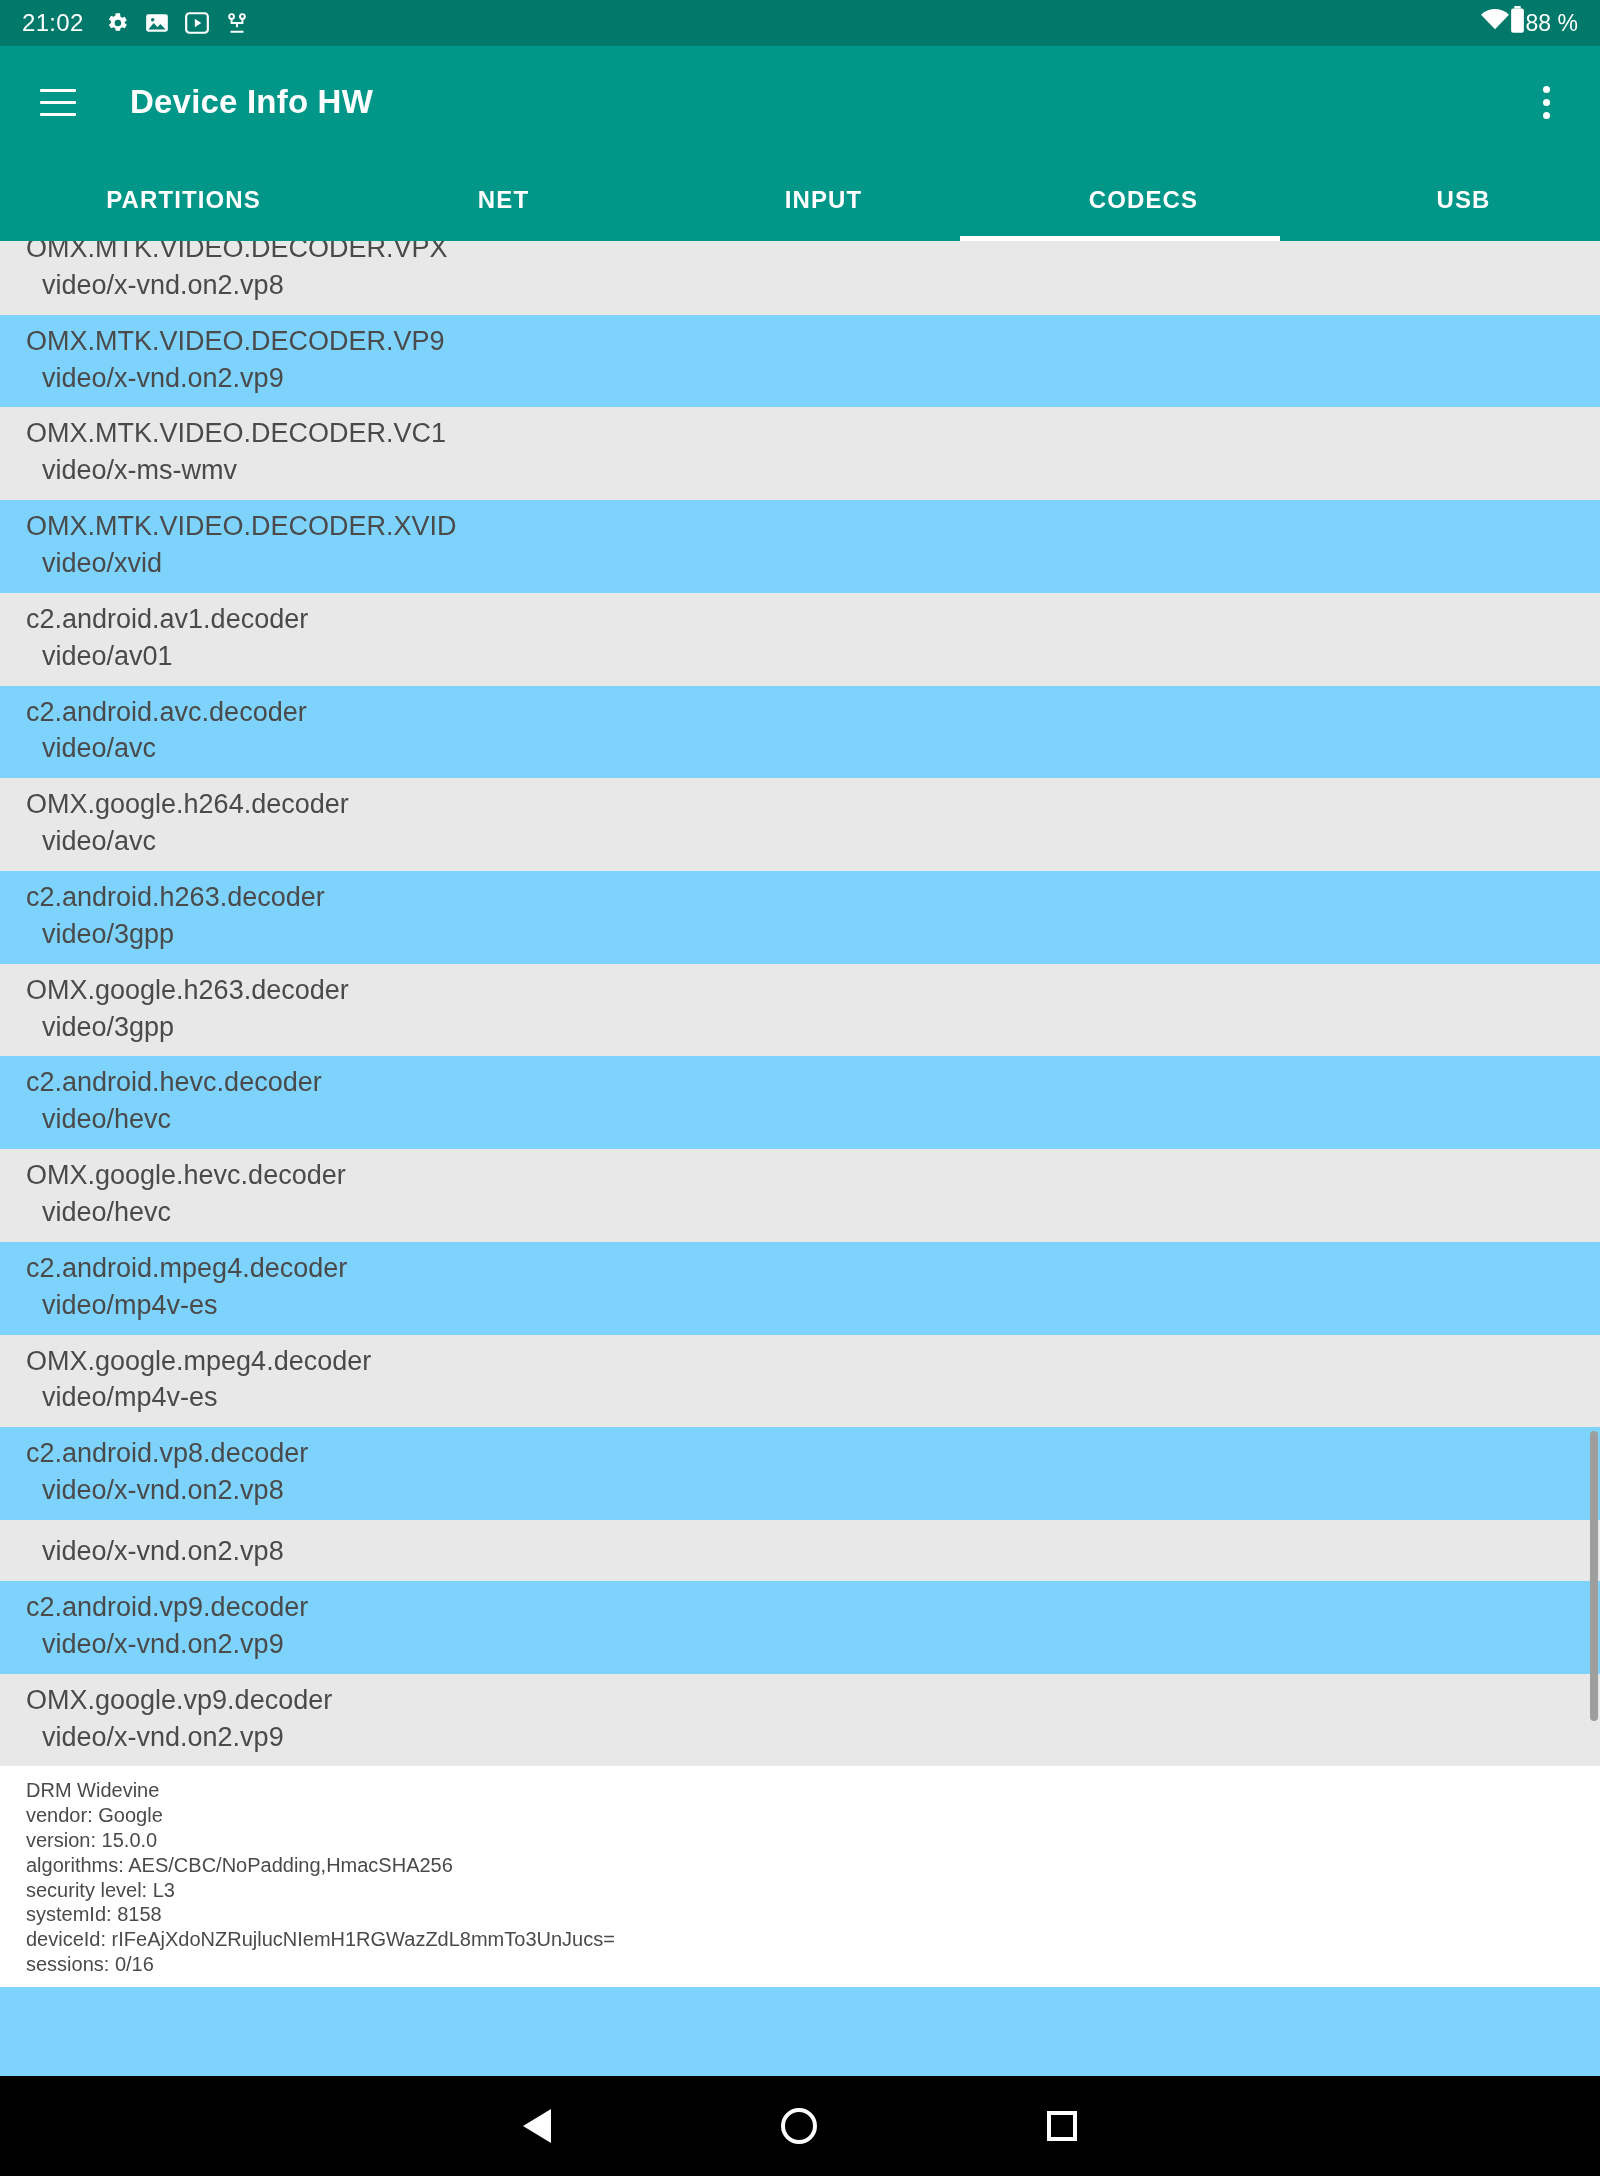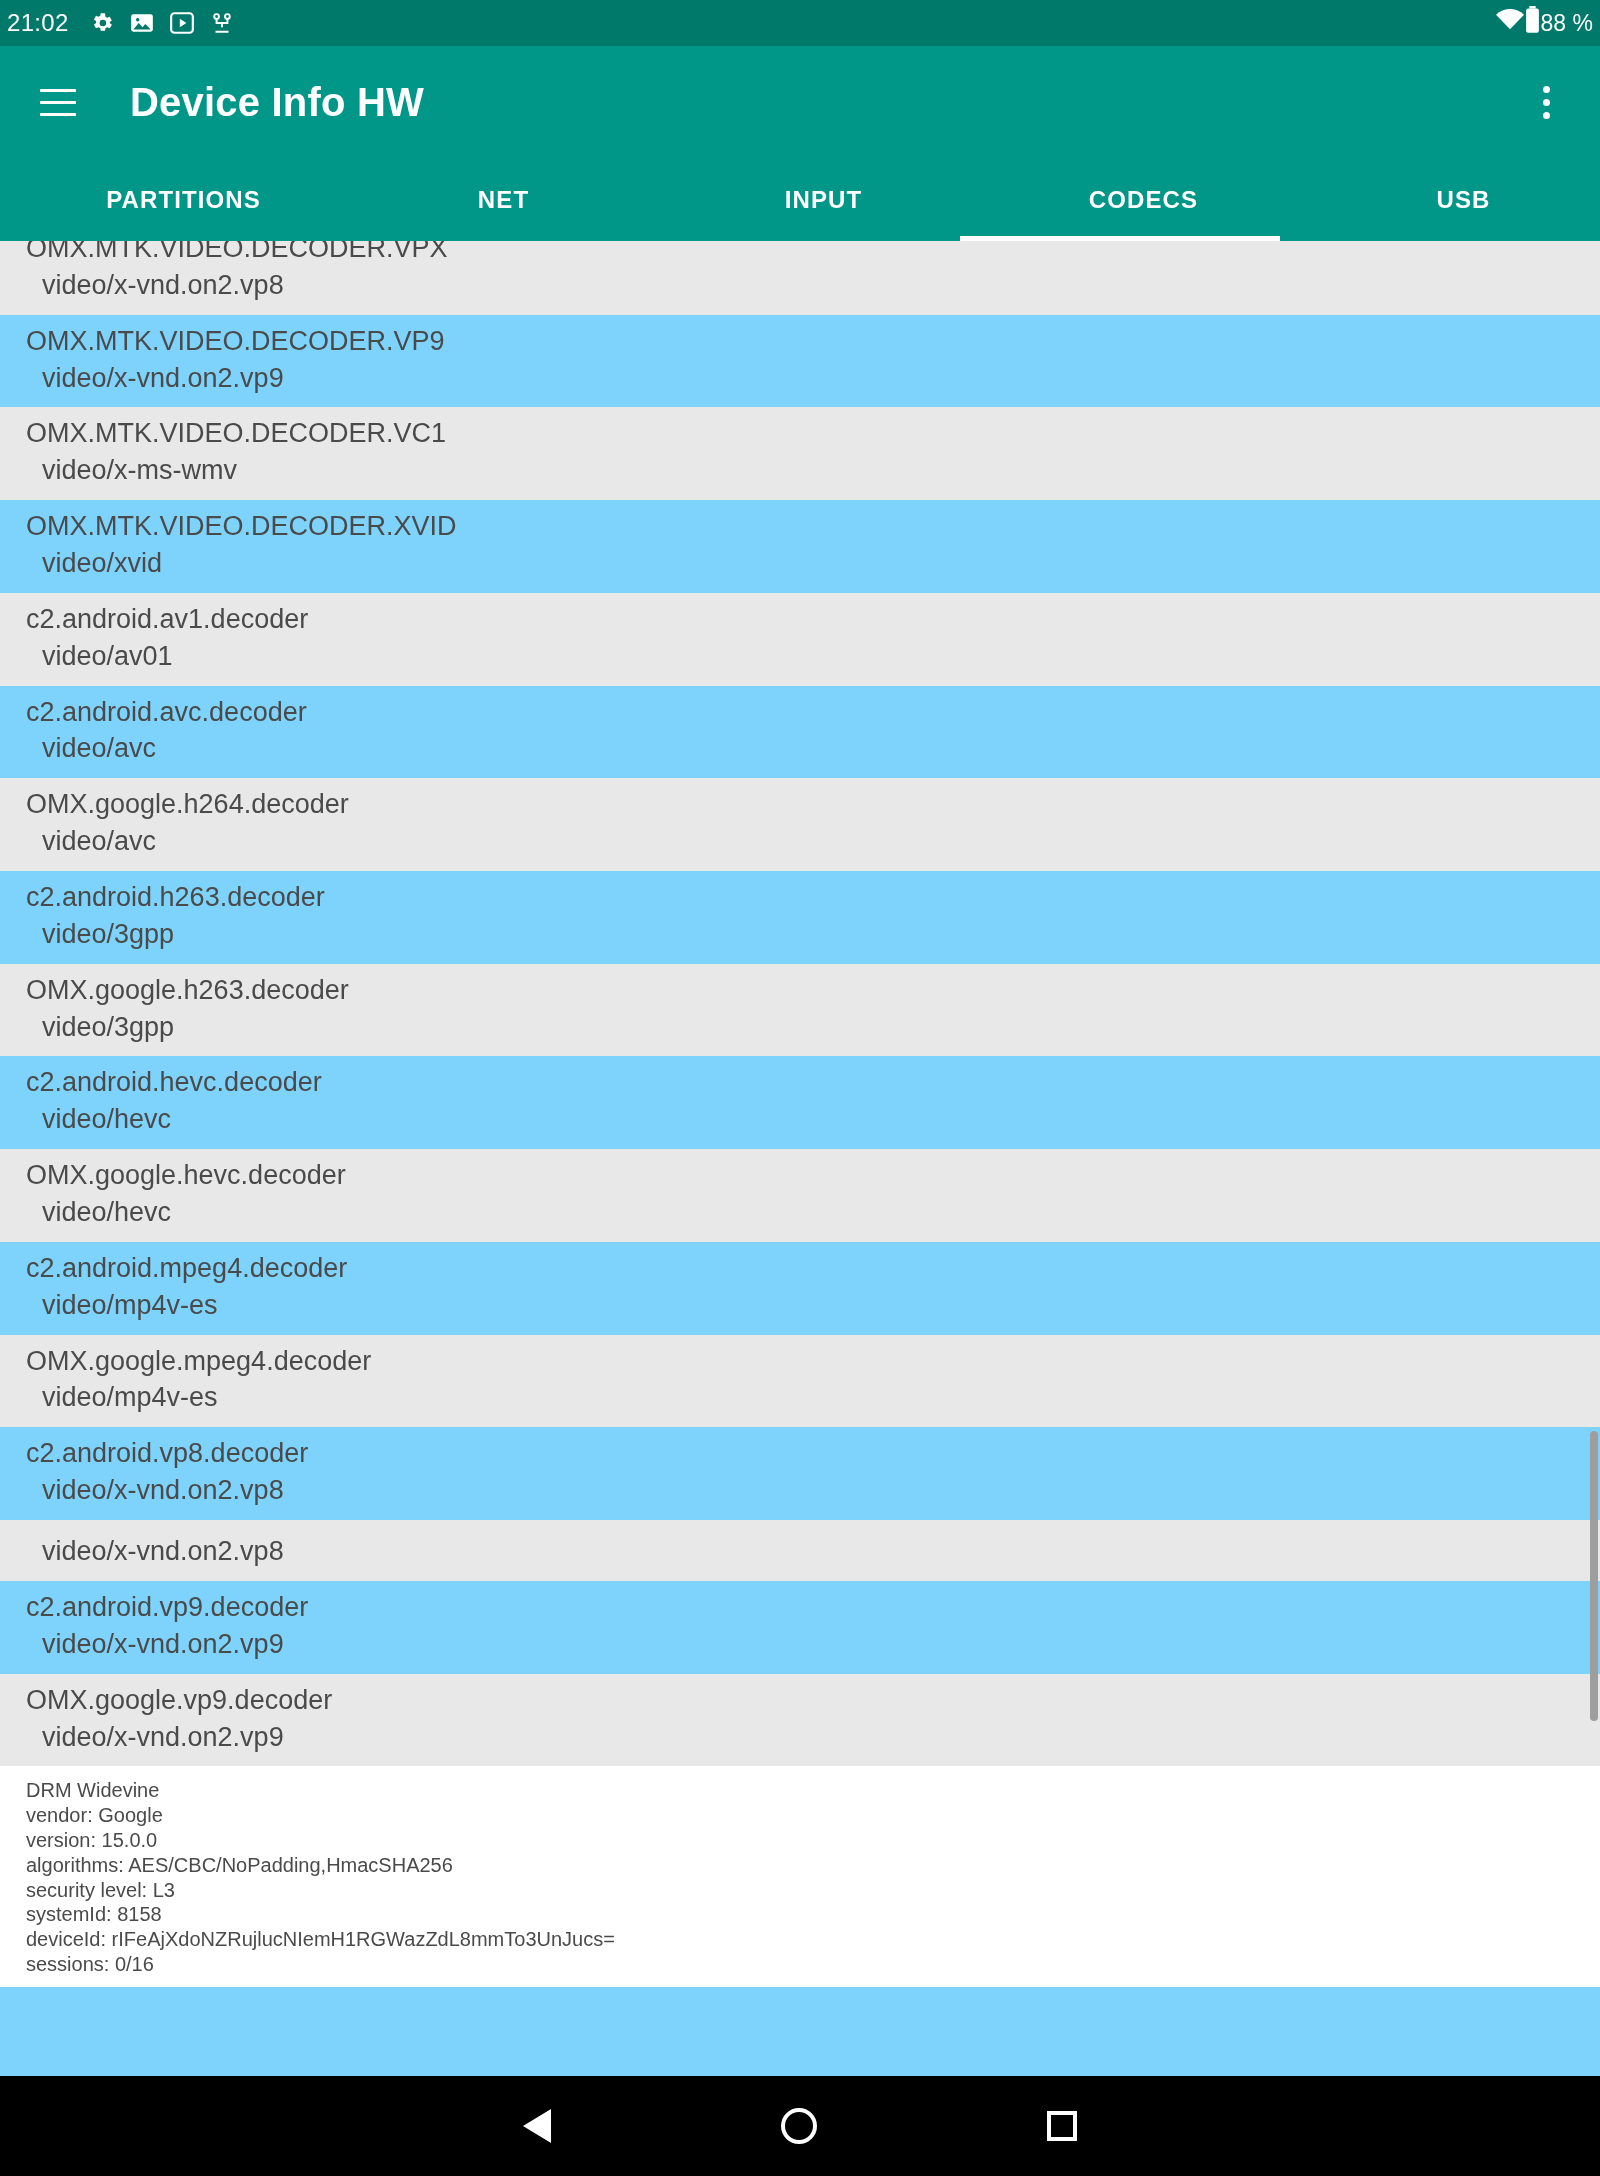--- a/index.html
+++ b/index.html
@@ -18,21 +18,21 @@
     position: relative;
   }
 
   
   .statusbar {
     height: 46px;
     background: #00796B;
     color: #ffffff;
     display: flex;
     align-items: center;
-    padding: 0 7px;
+    padding: 0 22px;
     font-size: 23px;
     flex: none;
   }
   .statusbar .clock { font-size: 24px; letter-spacing: .3px; }
   .status-left-icons {
     display: flex;
     align-items: center;
     gap: 14px;
     margin-left: 20px;
   }
@@ -61,21 +61,21 @@
     gap: 9px;
     cursor: pointer;
   }
   .hamburger span {
     display: block;
     width: 36px; height: 3px;
     background: #ffffff;
     border-radius: 1px;
   }
   .app-title {
-    font-size: 40px;
+    font-size: 33px;
     font-weight: bold;
     margin-left: 40px;
     letter-spacing: .2px;
   }
   .appbar .spacer { flex: 1; }
   .overflow {
     width: 56px; height: 64px;
     display: flex; flex-direction: column;
     align-items: center; justify-content: center;
     gap: 6px;

